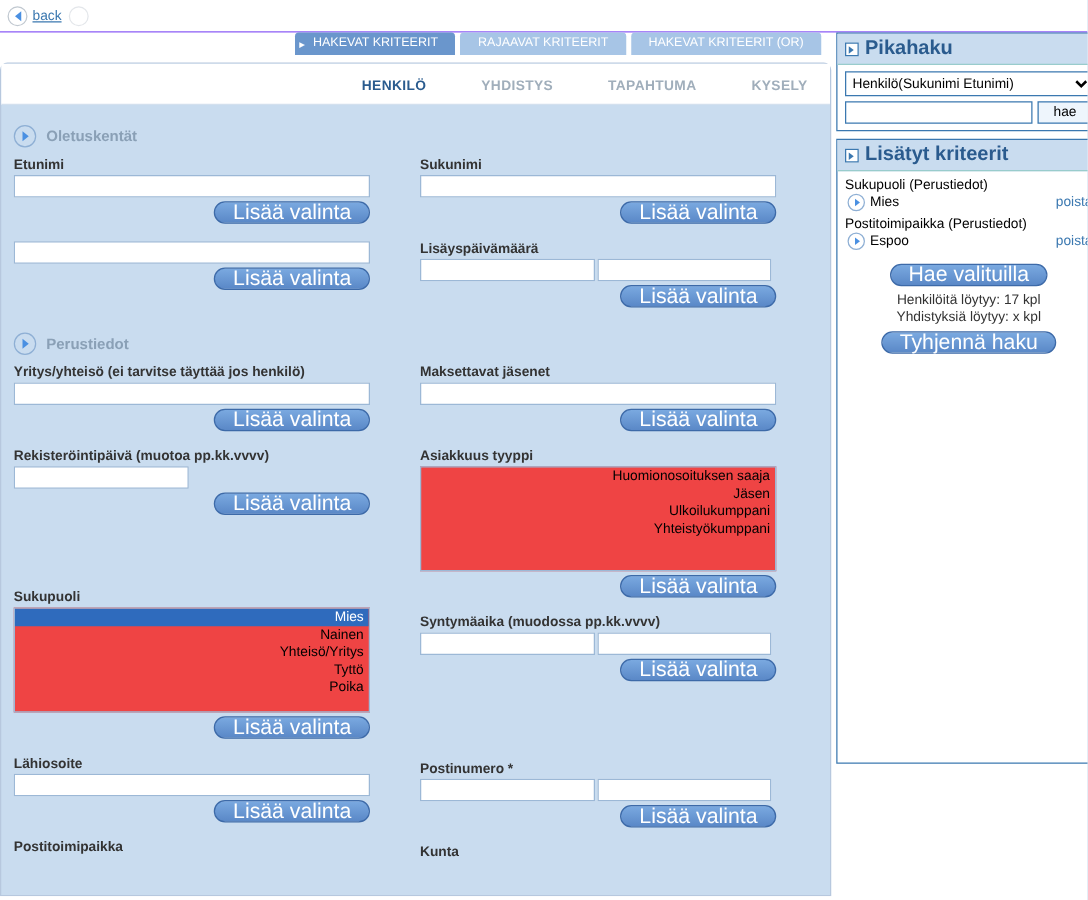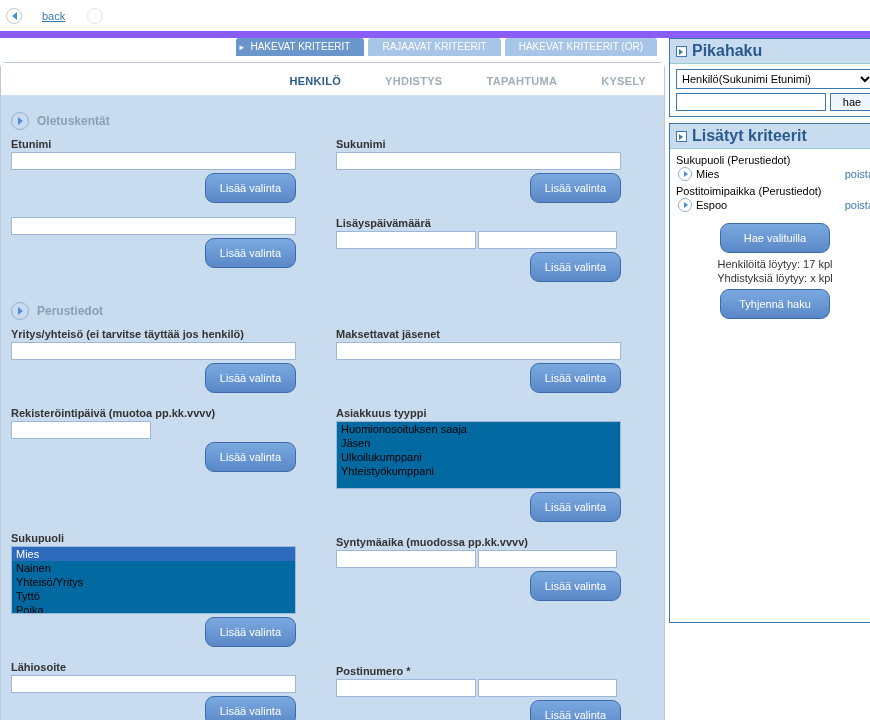--- a/index.html
+++ b/index.html
@@ -1,19 +1,19 @@
 <!DOCTYPE html>
 <html><head>
 <meta charset="utf-8">
 <style>
   * { box-sizing: border-box; margin: 0; padding: 0; }
   body { font-family: Arial, Helvetica, sans-serif; font-size: 11px; background: #fff; width: 870px; }
 
   
-  .topnav { height: 38px; padding: 2px 0 2px 6px; border-bottom: 7px solid #8b5cf6; display: flex; align-items: center; gap: 16px; }
+  .topnav { height: 26px; padding: 2px 0 2px 6px; border-bottom: 1px solid #8b5cf6; display: flex; align-items: center; }
   .nav-arrow { display: inline-block; width: 16px; height: 16px; border: 1px solid #c0c8d0; border-radius: 50%; margin-right: 4px; position: relative; }
   .nav-arrow.enabled::before { content:""; position:absolute; left:5px; top:3px; width:0; height:0; border-top:4px solid transparent; border-bottom:4px solid transparent; }
   .nav-arrow.back.enabled::before { border-right:5px solid #4a90e2; }
   .nav-arrow.disabled { opacity:.45; }
   .back-link { color:#3b78b0; margin: 0 6px 0 0; }
 
   .page { display: flex; align-items: flex-start; }
   .main { flex: 0 0 665px; }
   .side { flex: 0 0 200px; margin-left: 4px; }
 
@@ -38,26 +38,26 @@
   .section-head { display:flex; align-items:center; margin:6px 0 8px 0; }
   .section-head .label { color:#8aa0b6; font-weight:bold; font-size:12px; }
   .cols { display:flex; gap:40px; }
   .col { flex:0 0 285px; }
 
   .field { margin-bottom:14px; }
   .field-label { font-size:11px; font-weight:bold; color:#333; margin-bottom:2px; display:block; }
   .txt { width:100%; height:18px; background:#fff; border:1px solid #9cb8d6; padding:1px 3px; font-size:11px; }
   .txt.half { width:49%; }
   .pair { display:flex; gap:2px; }
-  .listbox { width:100%; height:68px; background:#0369a1; border:1px solid #9cb8d6; font-size:11px; overflow:auto; }
+  .listbox { width:100%; height:84px; background:#ef4444; border:1px solid #9cb8d6; font-size:11px; overflow:auto;text-align:right; }
   .listbox div { padding:1px 4px; }
   .listbox .sel { background:#2f6bbd; color:#fff; }
 
   .btn-row { display:flex; justify-content:flex-end; margin-top:3px; }
-  .pill-btn { min-width:90px; height:30px; line-height:16px; padding:0 14px; font-size:11px; color:#fff;
+  .pill-btn { min-width:90px; height:18px; line-height:16px; padding:0 14px; font-size:17px; color:#fff;
     background:linear-gradient(#7aa9e0,#5a88c7); border:1px solid #3d6aa8; border-radius:9px; cursor:pointer; text-align:center; }
   .pill-btn.wide { min-width:110px; }
 
   
   .sp { border:1px solid #3b78b0; margin-bottom:6px; }
   .sp-head { background:#c9dcef; padding:3px 6px; display:flex; align-items:center; border-bottom:1px solid #9cc; }
   .sp-head .sq { display:inline-block; width:11px; height:11px; background:#fff; border:1px solid #3b78b0; margin-right:5px; position:relative; }
   .sp-head .sq::before { content:""; position:absolute; left:2px; top:2px; width:0; height:0; border-top:3px solid transparent; border-bottom:3px solid transparent; border-left:4px solid #3b78b0; }
   .sp-head .tt { color:#2a5b8e; font-weight:bold; font-size:16px; }
   .sp-body { padding:5px 6px; font-size:11px; }

